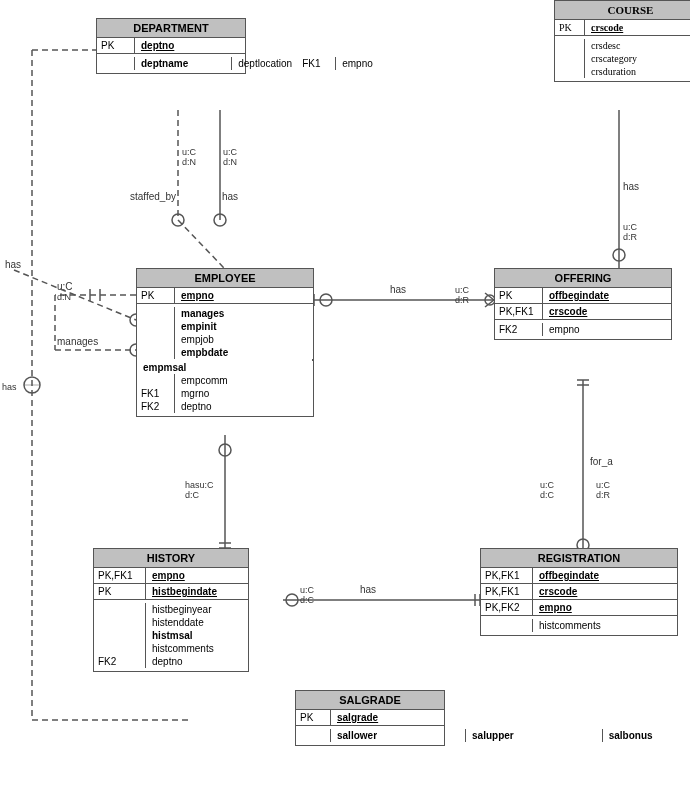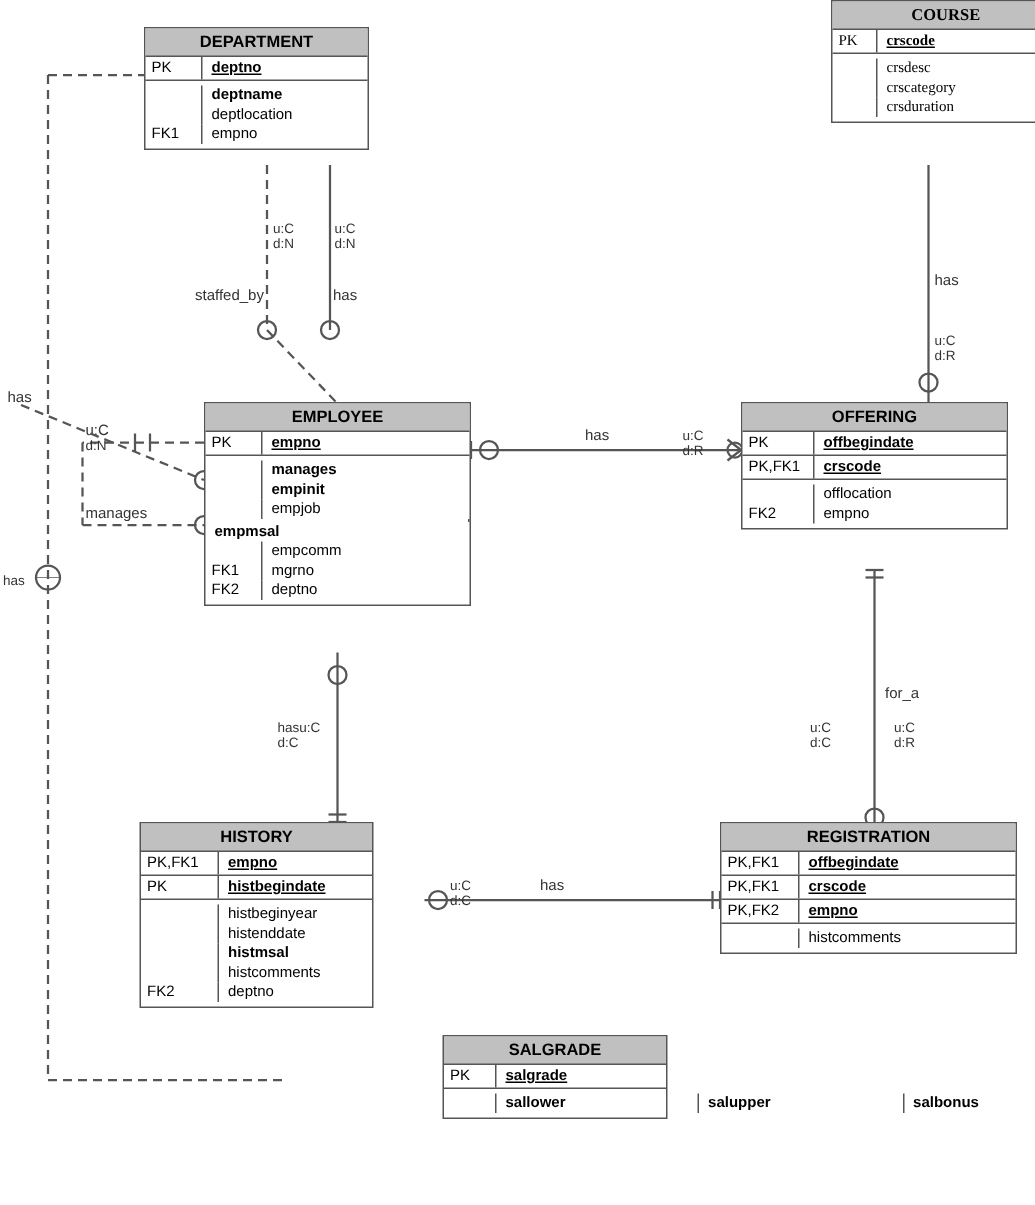--- a/index.html
+++ b/index.html
@@ -133,21 +133,21 @@
     <line x1="24" y1="385" x2="40" y2="385" stroke="#555" stroke-width="0.5"></line>
     <text x="2" y="390" font-size="9" fill="#333">has</text>
   </svg>
 
   <div class="entity" style="left:96px; top:18px; width:150px;">
     <div class="entity-header">DEPARTMENT</div>
     <div style="display:flex; border-bottom:1.5px solid #555;">
       <div style="border-right:1.5px solid #555; padding:2px 4px; min-width:38px; font-size:10px;">PK</div>
       <div style="padding:2px 6px; font-size:10px; text-decoration:underline; font-weight:bold;">deptno</div>
     </div>
-    <div style="display:flex; flex-direction:column; padding:3px 0;">
+    <div style="display:flex; flex-direction:row; padding:3px 0;">
       <div style="display:flex;">
         <div style="border-right:1.5px solid #555; padding:1px 4px; min-width:38px; font-size:10px;"></div>
         <div style="padding:1px 6px; font-size:10px; font-weight:bold;">deptname</div>
       </div>
       <div style="display:flex;">
         <div style="border-right:1.5px solid #555; padding:1px 4px; min-width:38px; font-size:10px;"></div>
         <div style="padding:1px 6px; font-size:10px;text-align:right;">deptlocation</div>
       </div>
       <div style="display:flex;">
         <div style="border-right:1.5px solid #555; padding:1px 4px; min-width:38px; font-size:10px;">FK1</div>
@@ -189,20 +189,24 @@
           <div style="border-right:1.5px solid #555; padding:1px 4px; min-width:38px; font-size:10px;"></div>
           <div style="padding:1px 6px; font-size:10px; font-weight:bold;">manages</div>
         </div>
       <div style="display:flex;">
           <div style="border-right:1.5px solid #555; padding:1px 4px; min-width:38px; font-size:10px;"></div>
           <div style="padding:1px 6px; font-size:10px; font-weight:bold;">empinit</div>
         </div>
       <div style="display:flex;">
           <div style="border-right:1.5px solid #555; padding:1px 4px; min-width:38px; font-size:10px;"></div>
           <div style="padding:1px 6px; font-size:10px;">empjob</div>
+        </div>
+      <div style="display:flex;">
+          <div style="border-right:1.5px solid #555; padding:1px 4px; min-width:38px; font-size:10px;"></div>
+          <div style="padding:1px 6px; font-size:10px; font-weight:bold;">empbdate</div>
         </div>
       <div style="display:flex;flex-direction:column;">
           <div style="border-right:1.5px solid #555; padding:1px 4px; min-width:38px; font-size:10px;"></div>
           <div style="padding:1px 6px; font-size:10px; font-weight:bold;">empmsal</div>
         </div>
       <div style="display:flex;">
           <div style="border-right:1.5px solid #555; padding:1px 4px; min-width:38px; font-size:10px;"></div>
           <div style="padding:1px 6px; font-size:10px;">empcomm</div>
         </div>
       <div style="display:flex;">
@@ -221,24 +225,20 @@
     <div style="display:flex; border-bottom:1px solid #555;">
       <div style="border-right:1.5px solid #555; padding:2px 4px; min-width:48px; font-size:10px;">PK</div>
       <div style="padding:2px 6px; font-size:10px; text-decoration:underline; font-weight:bold;">offbegindate</div>
     </div>
     <div style="display:flex; border-bottom:1.5px solid #555;">
       <div style="border-right:1.5px solid #555; padding:2px 4px; min-width:48px; font-size:10px;">PK,FK1</div>
       <div style="padding:2px 6px; font-size:10px; text-decoration:underline; font-weight:bold;">crscode</div>
     </div>
     <div style="display:flex; flex-direction:column; padding:3px 0;">
       <div style="display:flex;">
-          <div style="border-right:1.5px solid #555; padding:1px 4px; min-width:48px; font-size:10px;"></div>
-          <div style="padding:1px 6px; font-size:10px;">offlocation</div>
-        </div>
-      <div style="display:flex;">
           <div style="border-right:1.5px solid #555; padding:1px 4px; min-width:48px; font-size:10px;">FK2</div>
           <div style="padding:1px 6px; font-size:10px;">empno</div>
         </div>
     </div>
   </div>
 
   <div class="entity" style="left:93px; top:548px; width:156px;">
     <div class="entity-header">HISTORY</div>
     <div style="display:flex; border-bottom:1px solid #555;">
       <div style="border-right:1.5px solid #555; padding:2px 4px; min-width:52px; font-size:10px;">PK,FK1</div>

